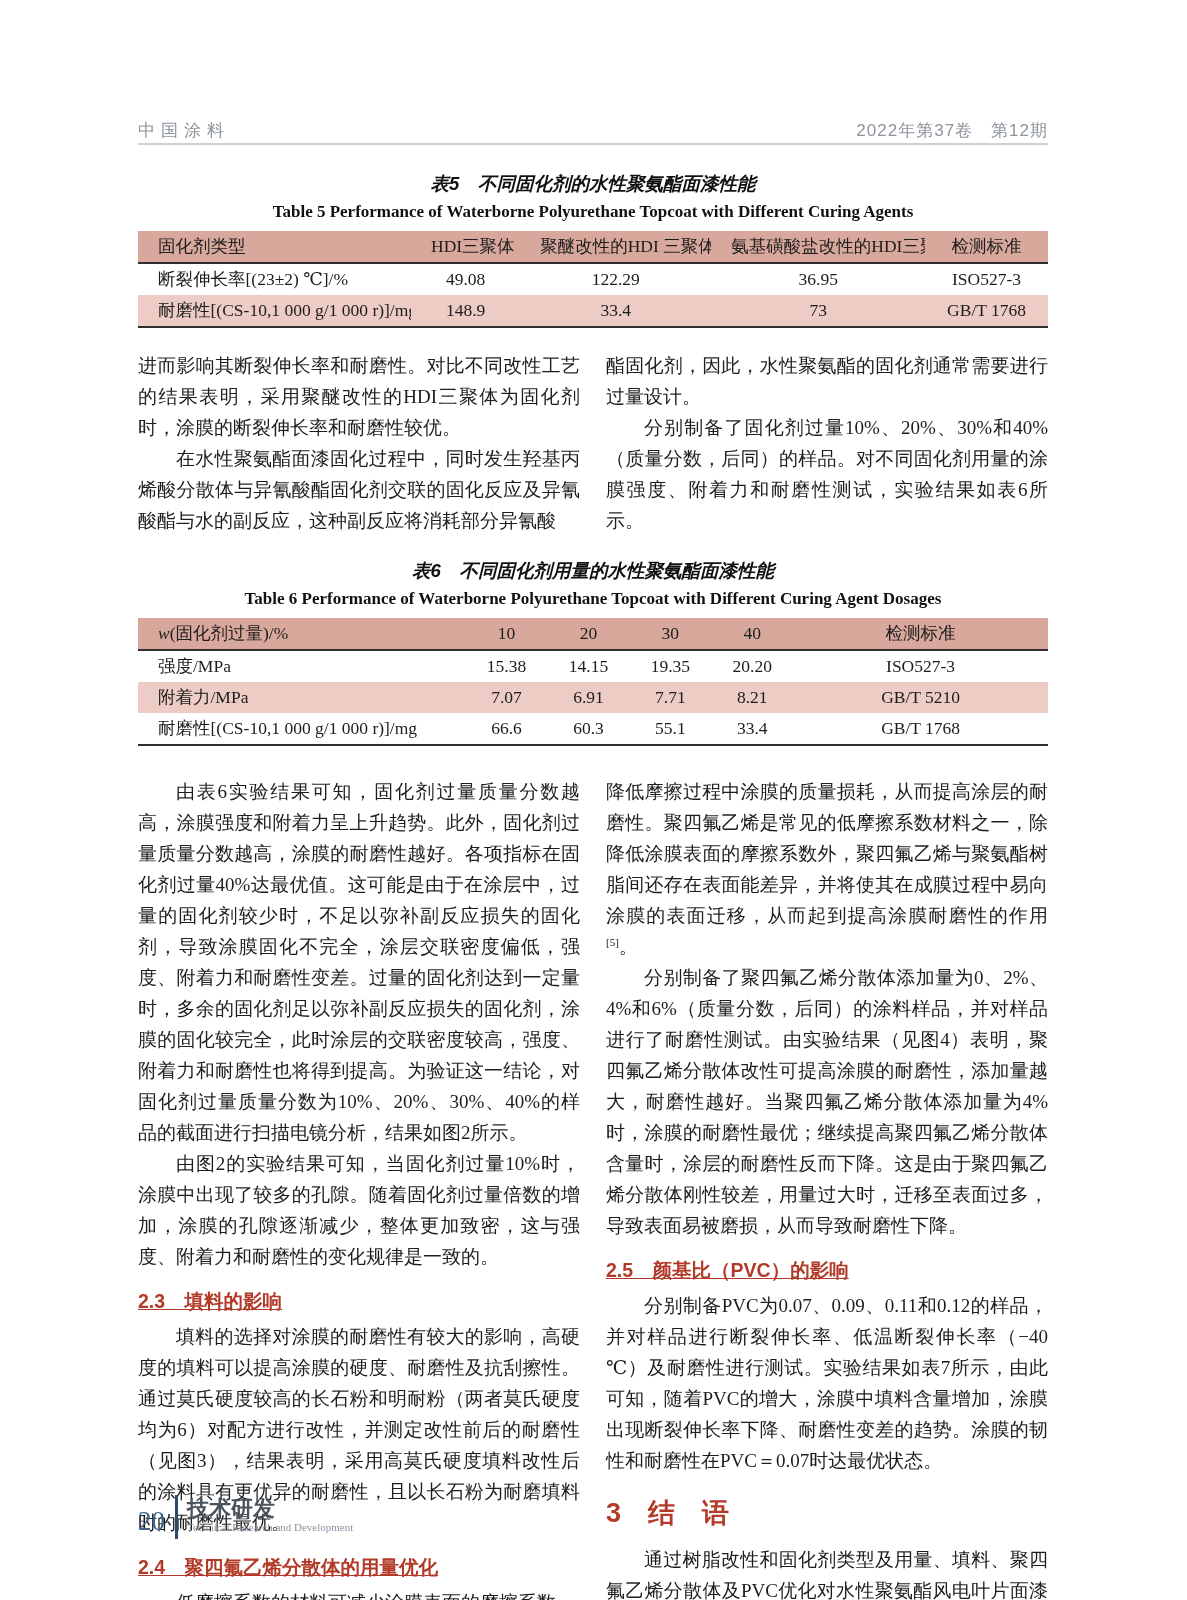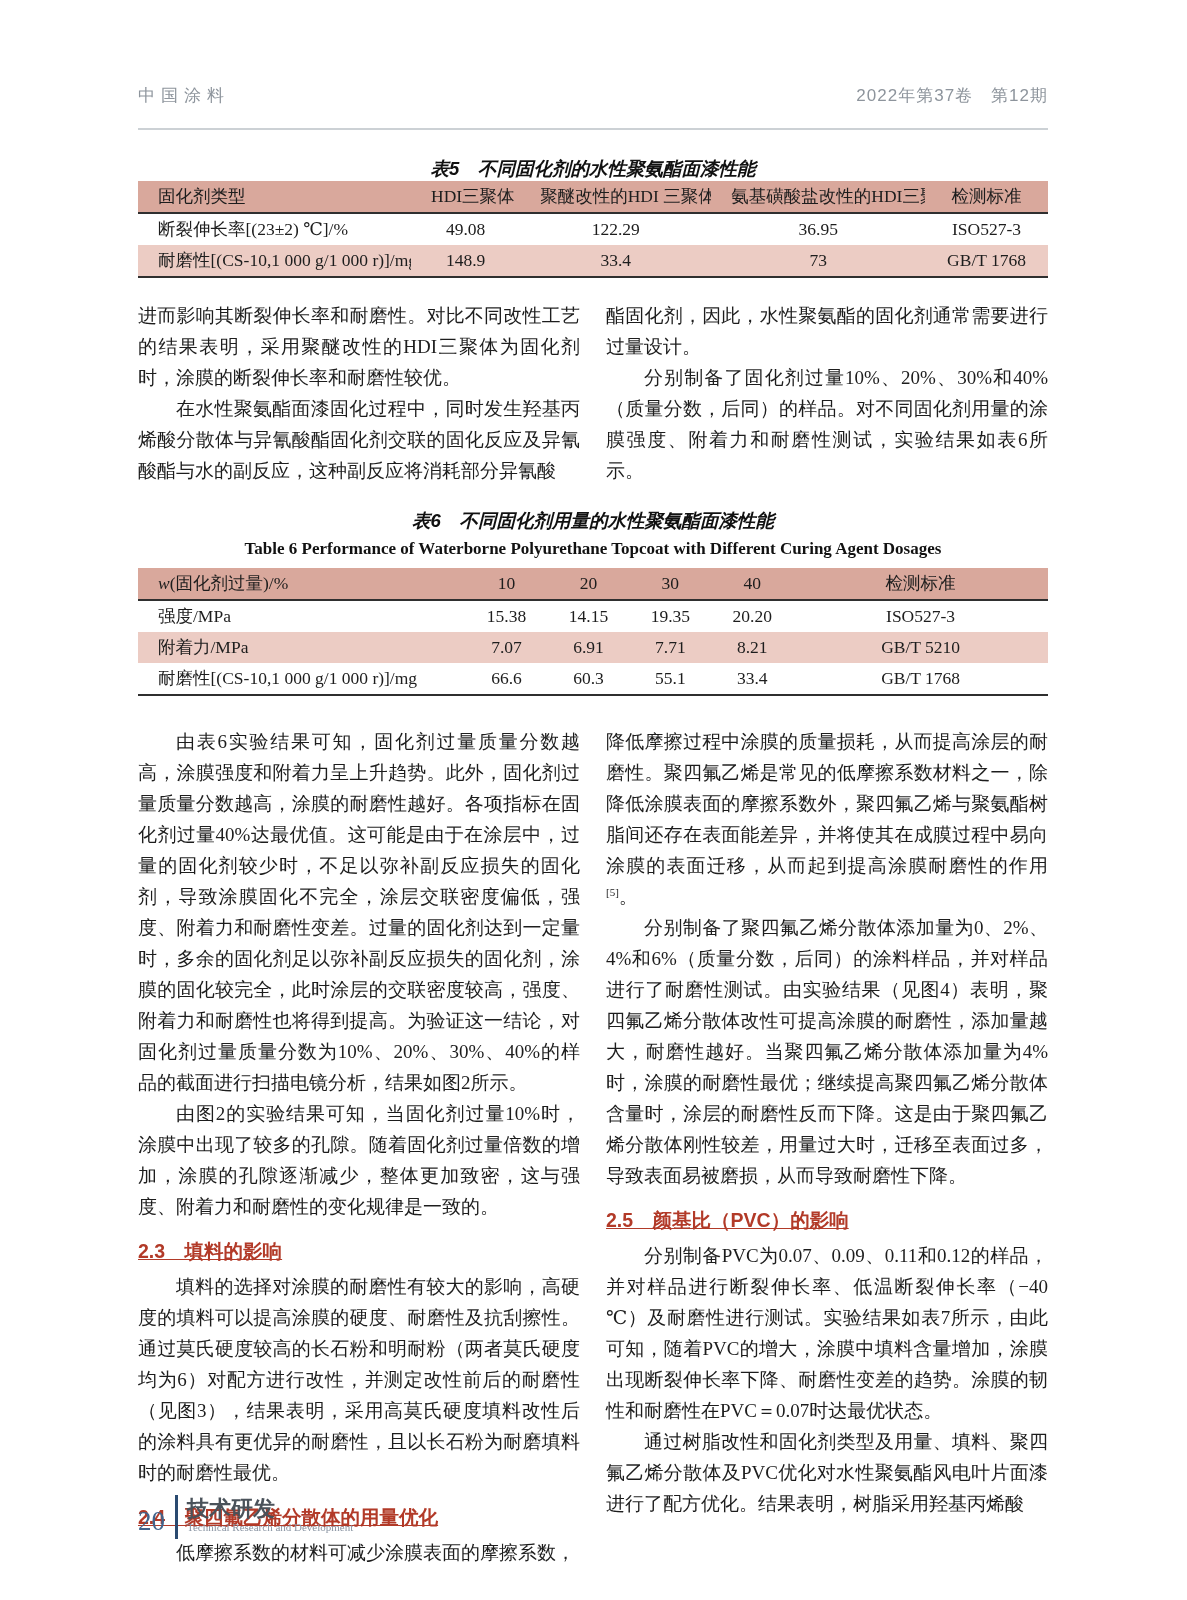--- a/index.html
+++ b/index.html
@@ -6,21 +6,21 @@
   body {
     width:1187px; height:1600px; position:relative;
     background:#ffffff; color:#1d1d1d;
     font-family:"Liberation Serif","DejaVu Serif",serif;
     overflow:hidden;
   }
   .page { position:absolute; left:138px; top:0; width:910px; }
 
   
   .page-header {
-    margin-top:84px; padding-bottom:21px;
+    margin-top:119px; padding-bottom:1px;
     border-bottom:2px solid #ccd1d5;
     display:flex; justify-content:space-between; align-items:flex-end;
     font-family:"Liberation Sans","DejaVu Sans",sans-serif;
     color:var(--header-gray,#8d949c); font-size:17px;
   }
   .page-header .journal { letter-spacing:6px; }
   .page-header .issue { letter-spacing:1px; }
 
   
   .tbl-title-zh {
@@ -85,20 +85,21 @@
 <body>
 
 <div class="page">
 
   <div class="page-header">
     <span class="journal">中国涂料</span>
     <span class="issue">2022年第37卷　第12期</span>
   </div>
 
   <div class="tbl-title-zh">表5　不同固化剂的水性聚氨酯面漆性能</div>
+  <div class="tbl-title-en">Table 5   Performance of Waterborne Polyurethane Topcoat with Different Curing Agents</div>
   <table>
     <colgroup>
       <col style="width:30%">
         <col style="width:12%">
         <col style="width:21%">
         <col style="width:23.5%">
         <col style="width:13.5%">
     </colgroup>
     <thead>
       <tr>
@@ -194,20 +195,21 @@
       <div class="h2">2.3　填料的影响</div>
       <p class="indent">填料的选择对涂膜的耐磨性有较大的影响，高硬度的填料可以提高涂膜的硬度、耐磨性及抗刮擦性。通过莫氏硬度较高的长石粉和明耐粉（两者莫氏硬度均为6）对配方进行改性，并测定改性前后的耐磨性（见图3），结果表明，采用高莫氏硬度填料改性后的涂料具有更优异的耐磨性，且以长石粉为耐磨填料时的耐磨性最优。</p>
       <div class="h2">2.4　聚四氟乙烯分散体的用量优化</div>
       <p class="indent">低摩擦系数的材料可减少涂膜表面的摩擦系数，</p>
     </div>
     <div class="col">
       <p><span>降低摩擦过程中涂膜的质量损耗，从而提高涂层的耐磨性。聚四氟乙烯是常见的低摩擦系数材料之一，除降低涂膜表面的摩擦系数外，聚四氟乙烯与聚氨酯树脂间还存在表面能差异，并将使其在成膜过程中易向涂膜的表面迁移，从而起到提高涂膜耐磨性的作用</span><sup class="ref">[5]</sup><span>。</span></p>
       <p class="indent">分别制备了聚四氟乙烯分散体添加量为0、2%、4%和6%（质量分数，后同）的涂料样品，并对样品进行了耐磨性测试。由实验结果（见图4）表明，聚四氟乙烯分散体改性可提高涂膜的耐磨性，添加量越大，耐磨性越好。当聚四氟乙烯分散体添加量为4%时，涂膜的耐磨性最优；继续提高聚四氟乙烯分散体含量时，涂层的耐磨性反而下降。这是由于聚四氟乙烯分散体刚性较差，用量过大时，迁移至表面过多，导致表面易被磨损，从而导致耐磨性下降。</p>
       <div class="h2">2.5　颜基比（PVC）的影响</div>
       <p class="indent">分别制备PVC为0.07、0.09、0.11和0.12的样品，并对样品进行断裂伸长率、低温断裂伸长率（−40 ℃）及耐磨性进行测试。实验结果如表7所示，由此可知，随着PVC的增大，涂膜中填料含量增加，涂膜出现断裂伸长率下降、耐磨性变差的趋势。涂膜的韧性和耐磨性在PVC＝0.07时达最优状态。</p>
+      <div class="h1">3　结　语</div>
       <p class="indent">通过树脂改性和固化剂类型及用量、填料、聚四氟乙烯分散体及PVC优化对水性聚氨酯风电叶片面漆进行了配方优化。结果表明，树脂采用羟基丙烯酸</p>
     </div>
   </div>
 
 </div>
 
 <div class="page-footer">
   <span class="pagenum">20</span>
   <span class="bar"></span>
   <span>

